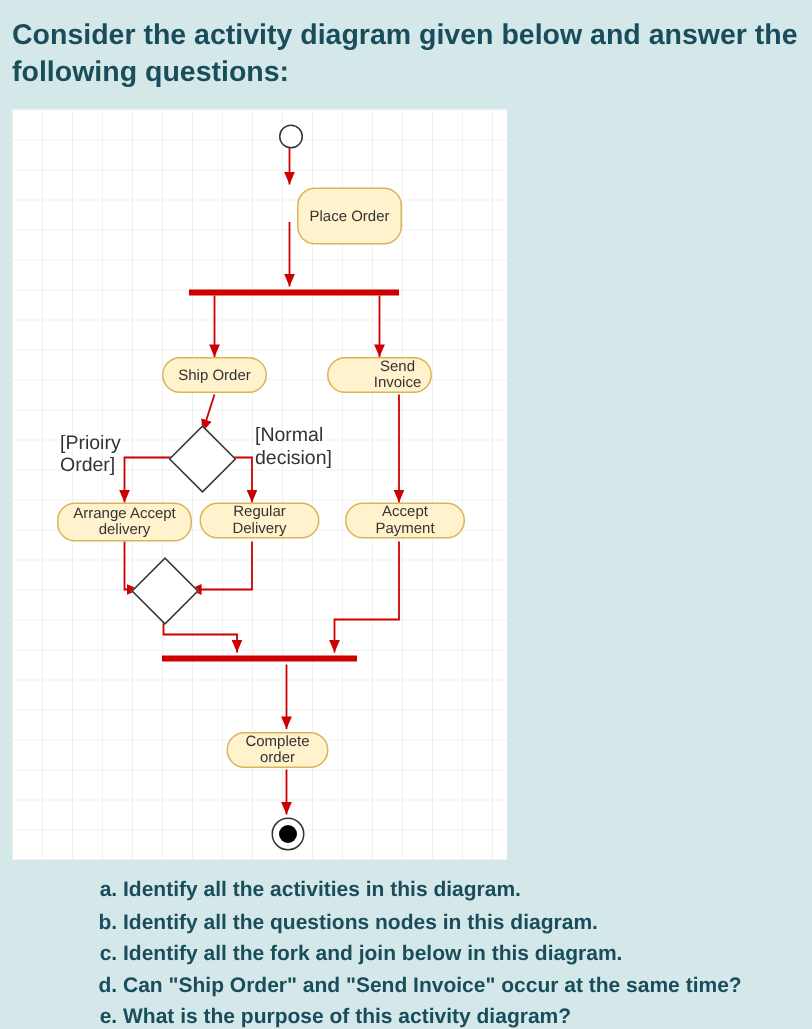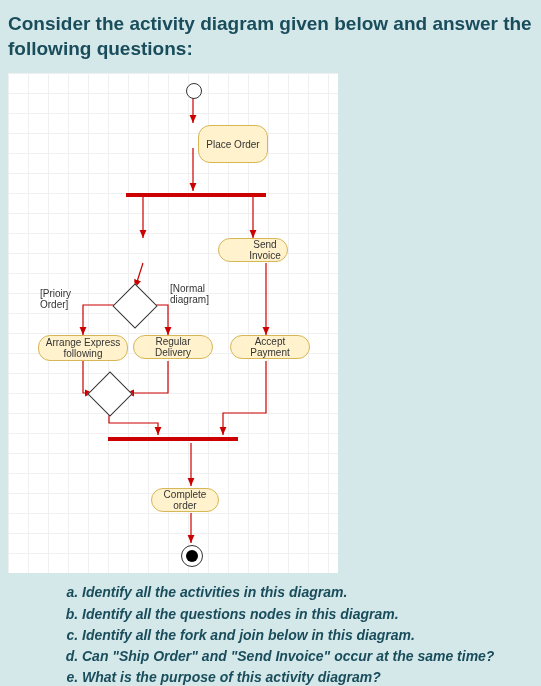--- a/index.html
+++ b/index.html
@@ -79,40 +79,39 @@
     justify-content: center;
   }
   .final-inner {
     width: 12px;
     height: 12px;
     border-radius: 50%;
     background: #000;
   }
   .guard {
     position: absolute;
-    font-size: 10px;
+    font-size: 13px;
     color: #333;
     line-height: 1.1;
   }
   .questions {
     margin-top: 10px;
     padding-left: 54px;
   }
   .questions ol {
     list-style-type: lower-alpha;
     margin: 0;
     padding-left: 20px;
   }
   .questions li {
     font-size: 14px;
     font-weight: bold;
     color: #1a4d5c;
     margin: 3px 0;
     line-height: 1.3;
-    font-style: italic;
   }
 </style>
 </head>
 <body>
 
 <div class="title">Consider the activity diagram given below and answer the following questions:</div>
 
 <div class="diagram-container">
   <svg width="330" height="500">
     <defs>
@@ -149,28 +148,29 @@
 
     <line x1="183" y1="440" x2="183" y2="470" stroke="#cc0000" stroke-width="1.2" marker-end="url(#arrow)"></line>
   </svg>
 
   <div class="initial" style="left:178px; top:10px;"></div>
 
   <div class="activity" style="left:150px; top:52px; width:70px; height:38px;margin-left:40px;">Place Order</div>
 
   <div class="bar" style="left:118px; top:120px; width:140px;"></div>
 
+  <div class="activity" style="left:100px; top:165px; width:70px; height:24px;">Ship Order</div>
   <div class="activity" style="left:210px; top:165px; width:70px; height:24px;padding-left:28px;">Send Invoice</div>
 
   <div class="diamond" style="left:111px; top:217px;"></div>
 
   <div class="guard" style="left:32px; top:215px; width:40px;">[Prioiry Order]</div>
-  <div class="guard" style="left:162px; top:210px; width:40px;">[Normal diagram]</div>
+  <div class="guard" style="left:162px; top:210px; width:40px;">[Normal decision]</div>
 
-  <div class="activity" style="left:30px; top:262px; width:90px; height:26px;">Arrange Express following</div>
+  <div class="activity" style="left:30px; top:262px; width:90px; height:26px;">Arrange Accept delivery</div>
   <div class="activity" style="left:222px; top:262px; width:80px; height:24px;">Accept Payment</div>
   <div class="activity" style="left:125px; top:262px; width:80px; height:24px;">Regular Delivery</div>
 
   <div class="diamond" style="left:86px; top:305px;"></div>
 
   <div class="bar" style="left:100px; top:364px; width:130px;"></div>
 
   <div class="activity" style="left:143px; top:415px; width:68px; height:24px;">Complete order</div>
 
   <div class="final-outer" style="left:173px; top:472px;">

